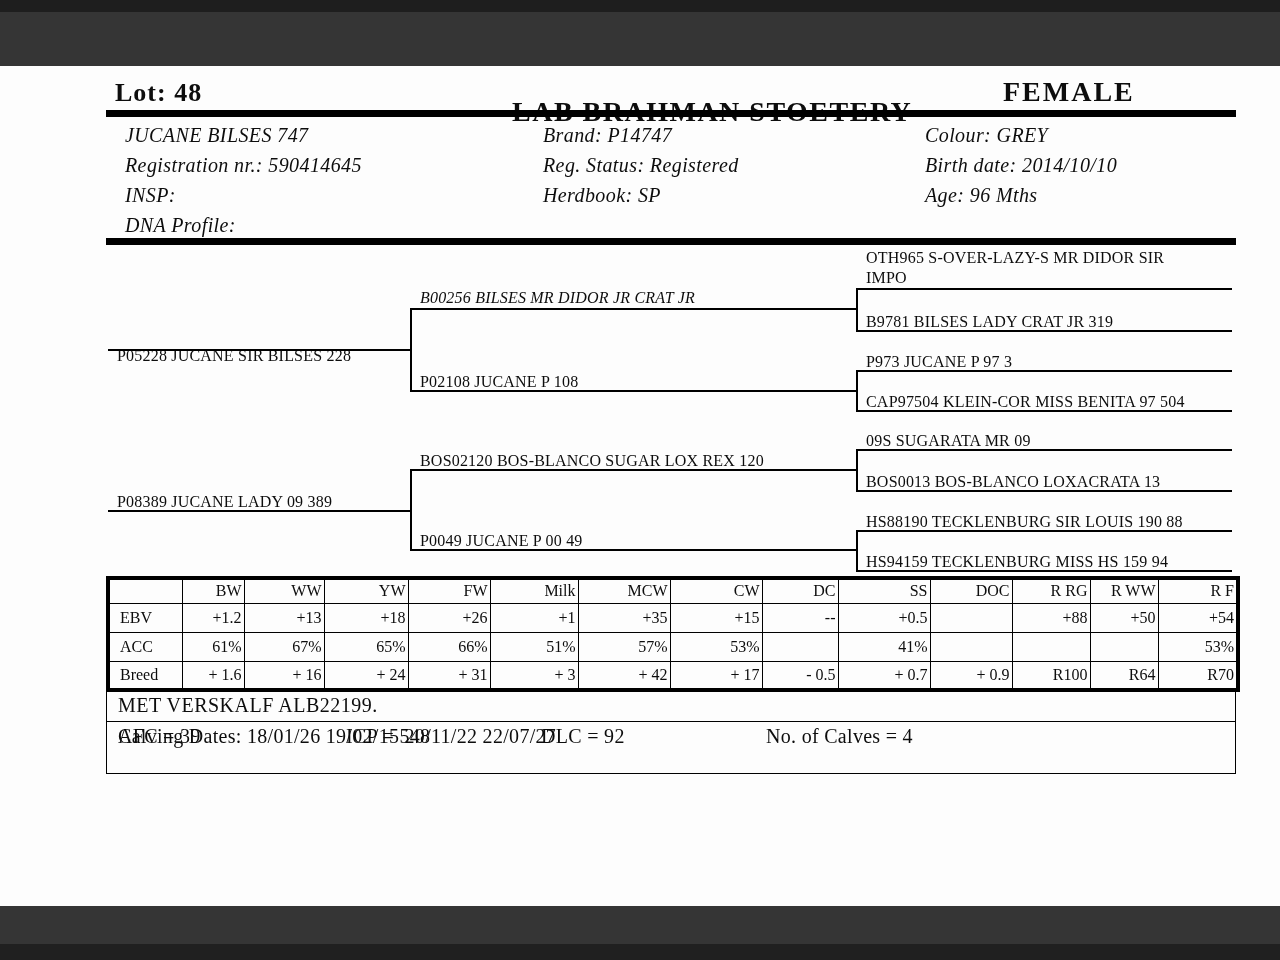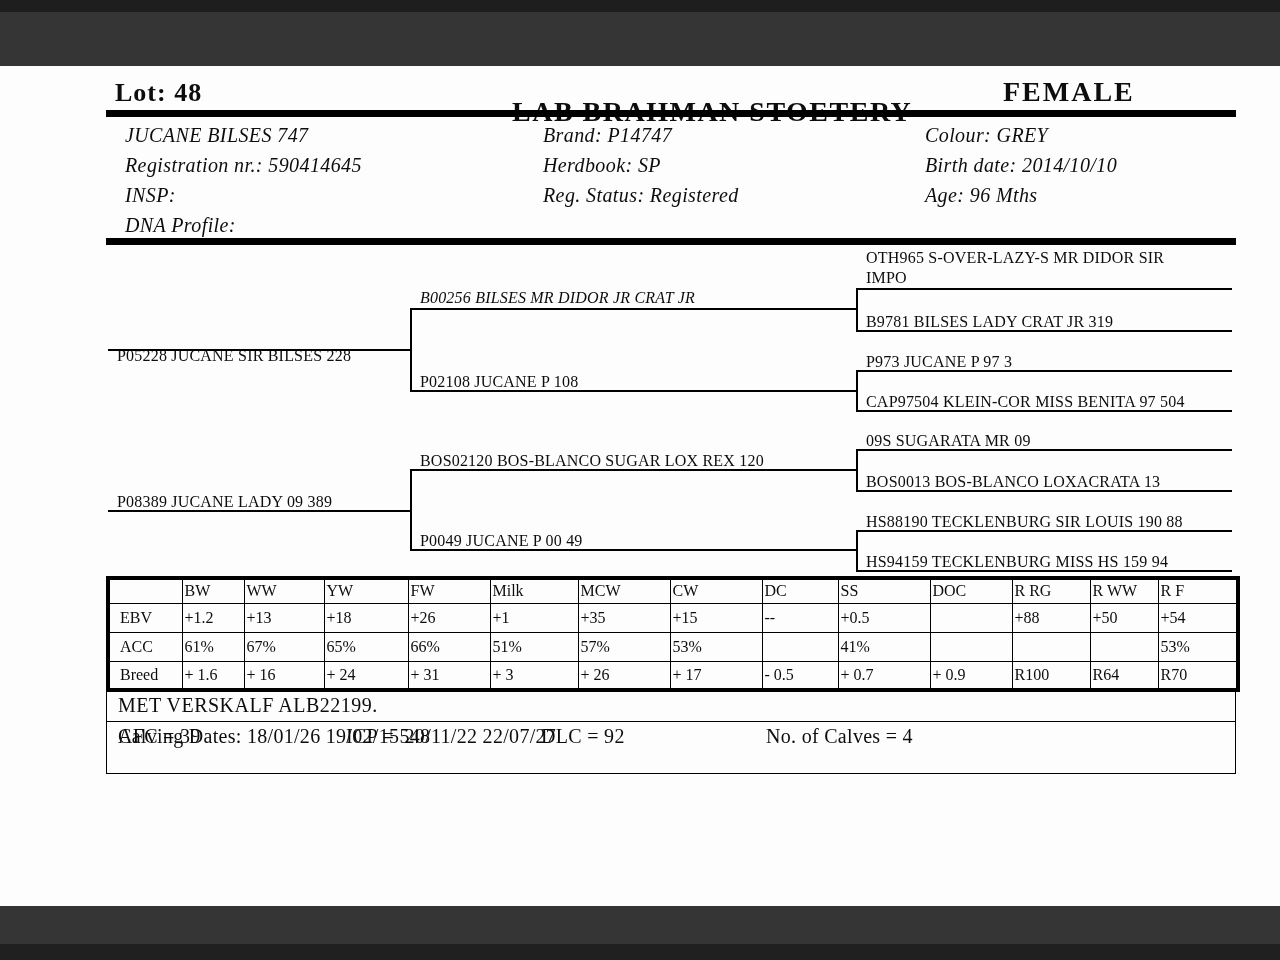--- a/index.html
+++ b/index.html
@@ -26,21 +26,21 @@
   .infocol div { height:30px;font-style:italic; }
   .col1 { left:125px; top:54px; }
   .col2 { left:543px; top:54px; }
   .col3 { left:925px; top:54px; }
   .pedname { position:absolute; font-size:16px; line-height:20px; white-space:nowrap; letter-spacing:0.2px; }
   .pedname.wrap { white-space:normal; width:336px; }
   .hline { position:absolute; height:2px; background:#000; }
   .vline { position:absolute; width:2px; background:#000; }
   .lower { position:absolute; left:106px; top:510px; width:1130px; }
   table.ebv { border-collapse:collapse; table-layout:fixed; width:1130px; border:4px solid #000; font-size:16px; }
-  table.ebv th, table.ebv td { border:1px solid #000; text-align:left; font-weight:normal; padding:0 2px; overflow:hidden; white-space:nowrap; }
+  table.ebv th, table.ebv td { border:1px solid #000; text-align:right; font-weight:normal; padding:0 2px; overflow:hidden; white-space:nowrap; }
   table.ebv th { height:25px; }
   table.ebv td { height:29px; }
   table.ebv td.rowlabel { text-align:left; padding-left:10px; }
   .note-box { border:1px solid #000; border-top:none; height:30px; font-size:20px; letter-spacing:0.5px; padding:2px 0 0 11px; }
   .stats-box { position:relative; border:1px solid #000; border-top:none; height:52px; font-size:20px; letter-spacing:0.3px; }
   .stats-box span { position:absolute; top:3px; white-space:nowrap; }
   .stat-afc { left:11px; }
   .stat-icp { left:239px; }
   .stat-dlc { left:434px; }
   .stat-calves { left:659px; }
@@ -60,22 +60,22 @@
   <div class="abs rule rule1"></div>
 
   <div class="abs infocol col1">
     <div>JUCANE BILSES 747</div>
     <div>Registration nr.: 590414645</div>
     <div>INSP:</div>
     <div>DNA Profile:</div>
   </div>
   <div class="abs infocol col2">
     <div>Brand:  P14747</div>
+    <div>Reg. Status: Registered</div>
     <div>Herdbook: SP</div>
-    <div>Reg. Status: Registered</div>
   </div>
   <div class="abs infocol col3">
     <div>Colour:  GREY</div>
     <div>Birth date:  2014/10/10</div>
     <div>Age: 96 Mths</div>
   </div>
 
   <div class="abs rule rule2"></div>
 
   <div>
@@ -188,21 +188,21 @@
             <td></td>
             <td>53%</td>
           </tr>
           <tr>
             <td class="rowlabel">Breed</td>
             <td>+ 1.6</td>
             <td>+ 16</td>
             <td>+ 24</td>
             <td>+ 31</td>
             <td>+ 3</td>
-            <td>+ 26</td>
+            <td>+ 42</td>
             <td>+ 17</td>
             <td>- 0.5</td>
             <td>+ 0.7</td>
             <td>+ 0.9</td>
             <td>R100</td>
             <td>R64</td>
             <td>R70</td>
           </tr>
         </tbody>
     </table>

